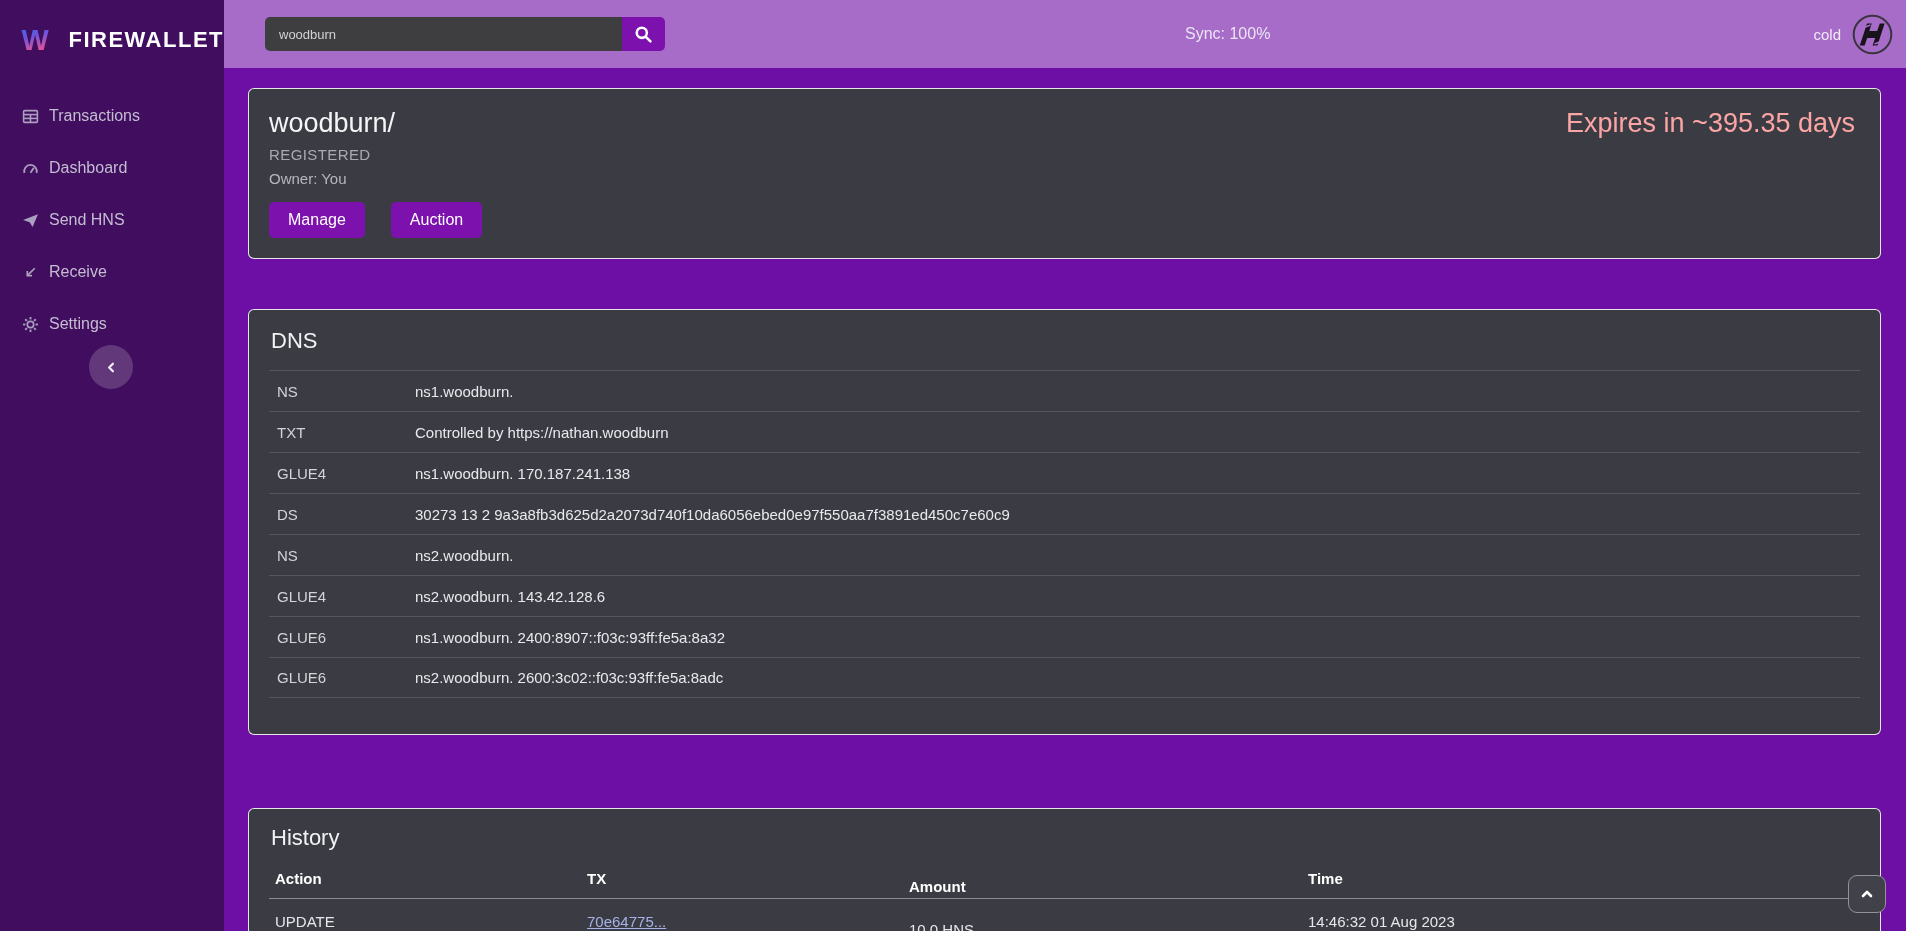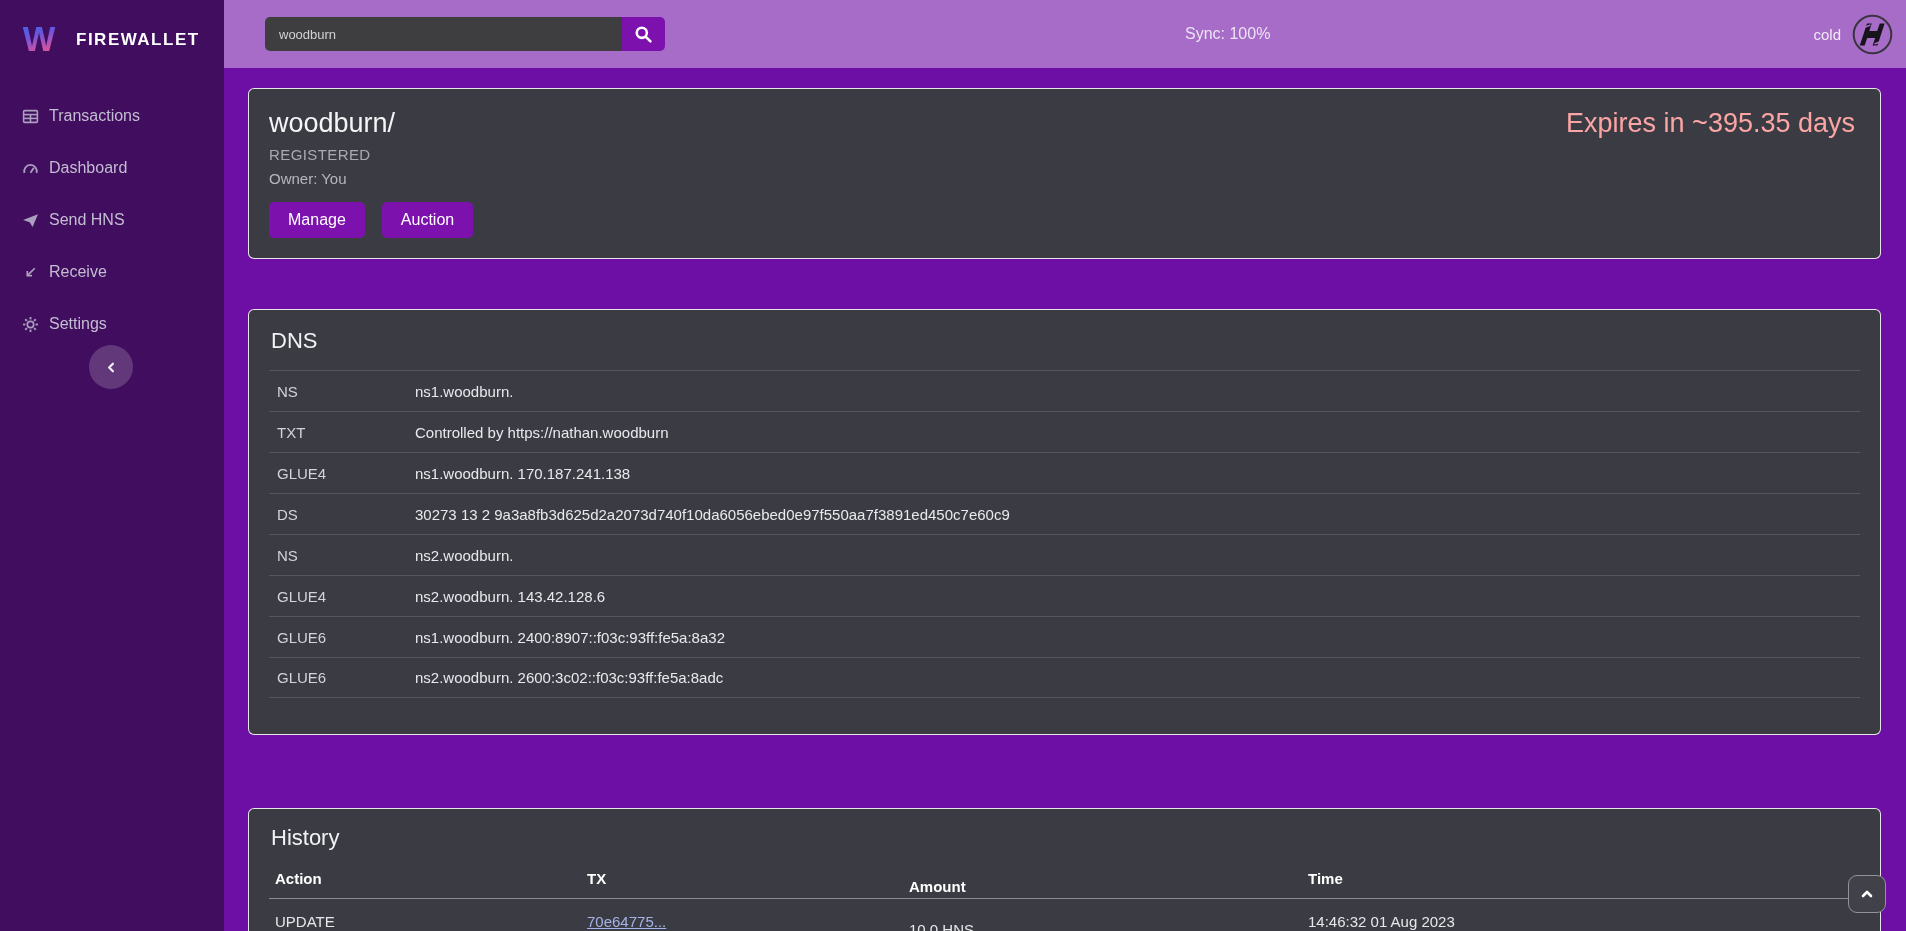--- a/index.html
+++ b/index.html
@@ -4,21 +4,21 @@
 <style>
   * { margin:0; padding:0; box-sizing:border-box; }
   html,body { width:1906px; height:931px; overflow:hidden; background:#6d0fa4;
               font-family:"Liberation Sans", sans-serif; }
 
   
   .sidebar { position:absolute; left:0; top:0; width:224px; height:931px;
              background:#410d5f; z-index:5; }
   .logo-row { display:flex; align-items:center; gap:14px; padding:12px 0 0 16px; height:68px; }
   .logo-mark { width:46px; height:46px; }
-  .logo-text { color:#ffffff; font-weight:bold; font-size:17px; letter-spacing:1.5px; }
+  .logo-text { color:#ffffff; font-weight:bold; font-size:22px; letter-spacing:1.5px; }
   .nav { margin-top:22px; }
   .nav-item { display:flex; align-items:center; gap:10px; height:52px; padding-left:22px;
               color:#c3bdd1; font-size:16px; cursor:pointer; }
   .nav-item .nicon { width:17px; height:17px; color:#ab9fc0; flex:0 0 auto; display:flex; }
   .collapse-btn { position:absolute; left:89px; top:345px; width:44px; height:44px;
                   border-radius:50%; background:rgba(255,255,255,0.18);
                   display:flex; align-items:center; justify-content:center; cursor:pointer; }
 
   
   .topbar { position:absolute; left:224px; top:0; right:0; height:68px; background:#a76cc8;
@@ -38,21 +38,21 @@
   .main { position:absolute; left:224px; top:68px; right:0; bottom:0; overflow:hidden;
           padding:20px 25px 0 24px; }
   .card { background:#3b3c43; border:1px solid rgba(255,255,255,0.88); border-radius:6px; }
   .card-title { color:#f2f2f5; font-size:22px; font-weight:400; }
 
   
   .domain-card { position:relative; padding:15px 24px 20px 20px; margin-bottom:50px; }
   .domain-name { color:#f5f5f8; font-size:27px; font-weight:400; margin-top:4px; }
   .domain-status { color:#a9aab2; font-size:15px; letter-spacing:0.4px; margin-top:7px; }
   .domain-owner { color:#b6b7be; font-size:15px; margin-top:7px; }
-  .btn-row { display:flex; gap:17px; margin-top:15px; }
+  .btn-row { display:flex; gap:26px; margin-top:15px; }
   .btn { background:#7d11ad; color:#ffffff; border:none; border-radius:5px; font-size:16px;
          padding:9px 19px; cursor:pointer; font-family:"Liberation Sans", sans-serif; }
   .expires { position:absolute; top:19px; right:25px; color:#fca5a5; font-size:27px; }
 
   
   .dns-card { padding:18px 20px 36px 20px; margin-bottom:73px; }
   .dns-card .card-title { margin-bottom:16px; padding-left:2px; }
   .dns-table { width:100%; }
   .dns-row { display:flex; align-items:center; height:41px; border-top:1px solid #55565e;
              font-size:15px; }

